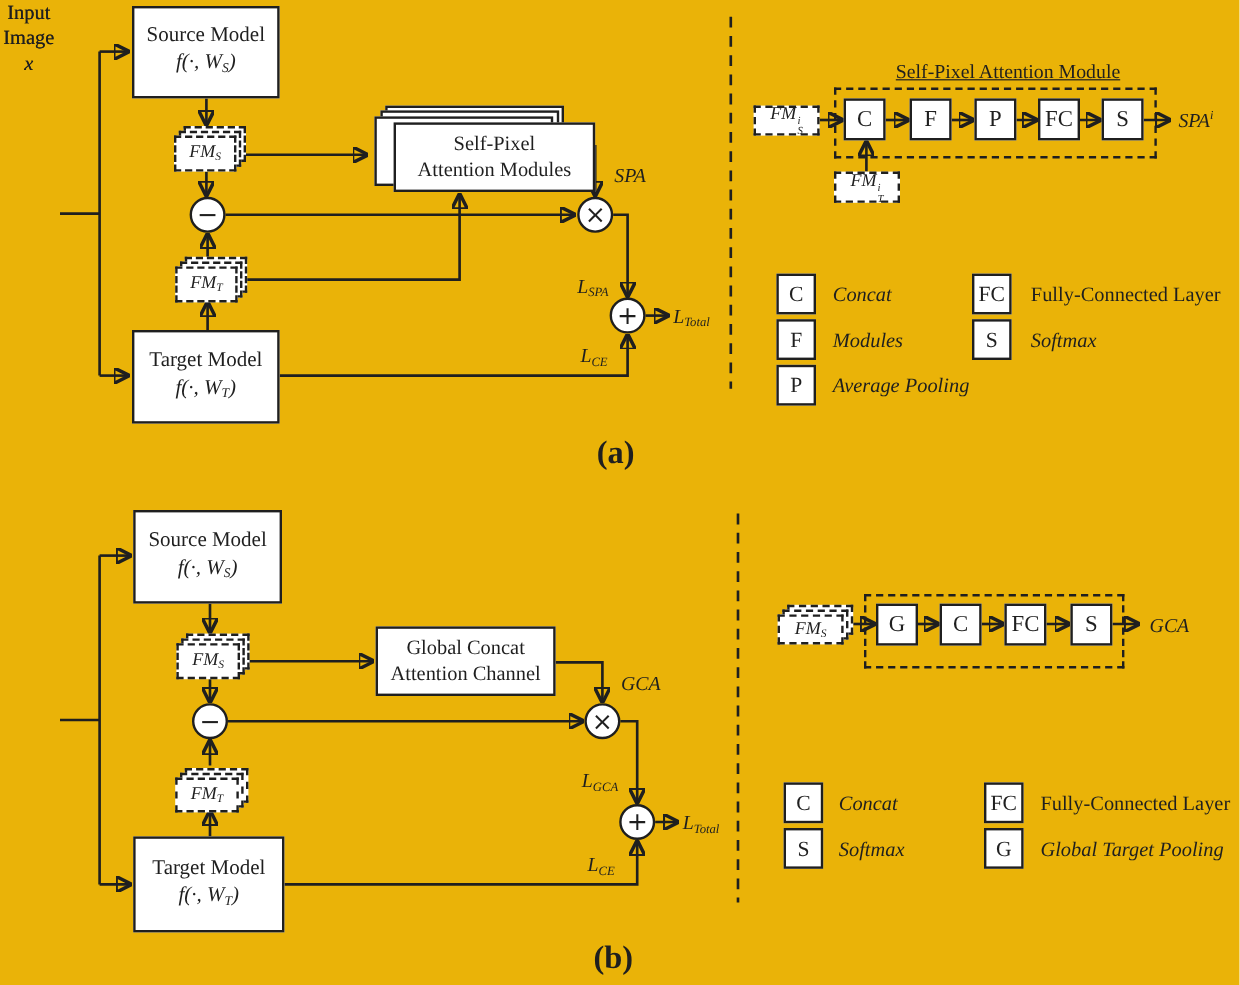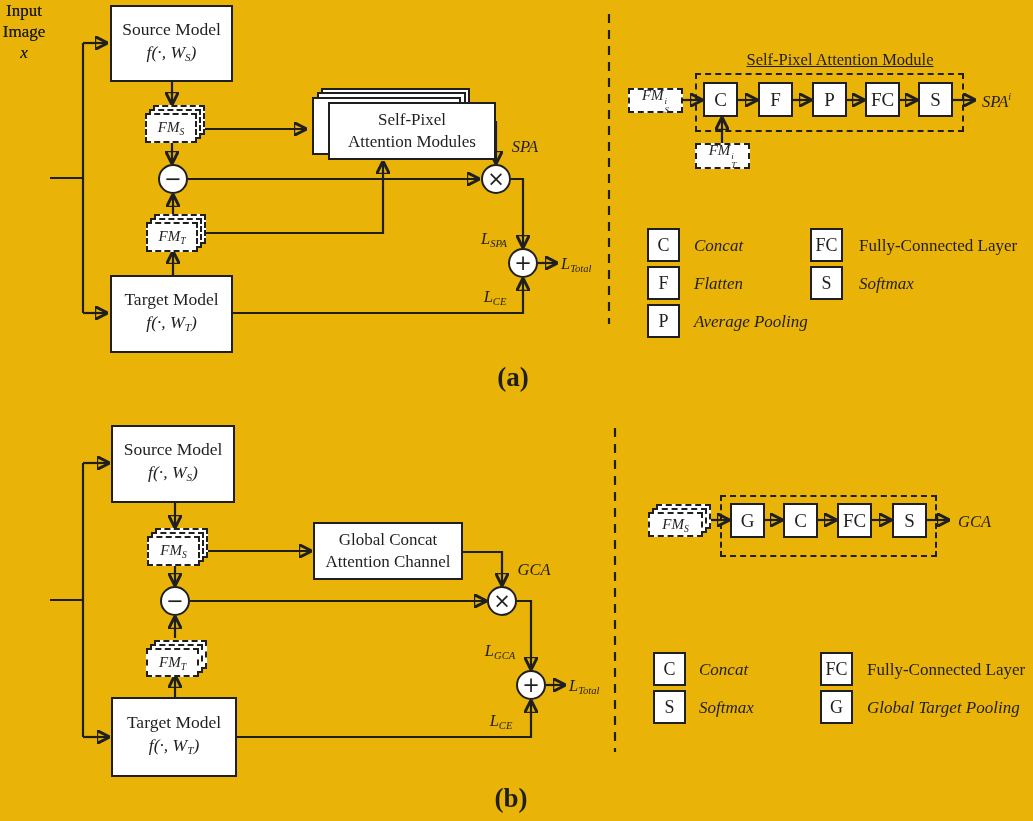--- a/index.html
+++ b/index.html
@@ -172,21 +172,21 @@
   <div class="box chainbox" style="left:758px;top:82px;width:35px;height:35px;">F</div>
   <div class="box chainbox" style="left:812px;top:82px;width:35px;height:35px;">P</div>
   <div class="box chainbox" style="left:865px;top:82px;width:35px;height:35px;">FC</div>
   <div class="box chainbox" style="left:918px;top:82px;width:35px;height:35px;">S</div>
 
   <div class="lab" style="left:982px;top:91px;"><span>SPA</span><sup style="font-size:0.62em;">i</sup></div>
 
   <div class="box legendbox" style="left:647px;top:228px;width:33px;height:34px;">C</div>
   <div class="legendlab math" style="left:694px;top:236px;">Concat</div>
   <div class="box legendbox" style="left:647px;top:266px;width:33px;height:34px;">F</div>
-  <div class="legendlab math" style="left:694px;top:274px;">Flatten</div>
+  <div class="legendlab math" style="left:694px;top:274px;">Modules</div>
   <div class="box legendbox" style="left:647px;top:304px;width:33px;height:34px;">P</div>
   <div class="legendlab math" style="left:694px;top:312px;">Average Pooling</div>
   <div class="box legendbox" style="left:810px;top:228px;width:33px;height:34px;">FC</div>
   <div class="legendlab" style="left:859px;top:236px;">Fully-Connected Layer</div>
   <div class="box legendbox" style="left:810px;top:266px;width:33px;height:34px;">S</div>
   <div class="legendlab math" style="left:859px;top:274px;">Softmax</div>
 
   <div class="caption" style="left:458px;top:362px;width:110px;">(a)</div>
 
   <div class="inputlab" style="left: 0px; width: 48px; top: 0px;">

